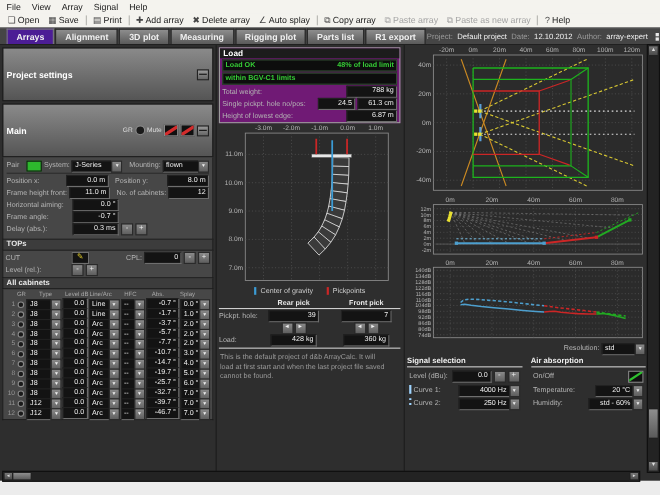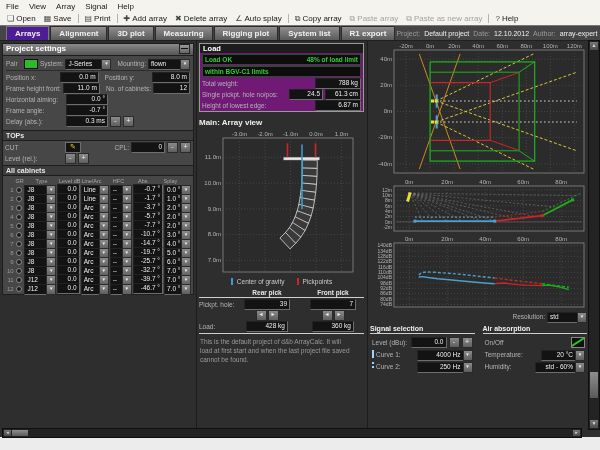--- a/index.html
+++ b/index.html
@@ -18,21 +18,21 @@
 .tab{height:13px;line-height:13px;padding:0 8px;font-size:8px;font-weight:bold;color:#f0f0f0;background:linear-gradient(#8e8e8e,#5a5a5a);border:1px solid #2a2a2a;border-bottom:none;margin-right:1px;white-space:nowrap}
 .tab.active{background:#4c1d95;border-color:#7a7a7a}
 .tabinfo{margin-left:auto;display:flex;align-items:center;gap:4px;font-size:7px;color:#9a9a9a;padding-right:14px;height:14px;white-space:nowrap}
 .tabinfo .v{color:#f0f0f0}
 .dblogo{display:inline-grid;grid-template-columns:3px 3px;gap:1px;margin:0 3px}
 .dblogo i{width:3px;height:3px;background:#e8e8e8}
 
 .leftpanel{position:absolute;top:15px;left:2px;width:192px;height:388px}
 .midpanel{position:absolute;top:15px;left:196px;width:169px;height:388px;border-left:1px solid #1c1c1c}
 .rightpanel{position:absolute;top:15px;left:367px;width:221px;height:388px;border-left:1px solid #1c1c1c}
-.shdr{height:11px;background:linear-gradient(#8a8a8a,#555);border:1px solid #1d1d1d;display:flex;align-items:flex-start;padding:0 3px;font-size:8px;font-weight:bold;color:#fff;margin-top:2px}
+.shdr{height:11px;background:linear-gradient(#8a8a8a,#555);border:1px solid #1d1d1d;display:flex;align-items:flex-end;padding:18px 3px;font-size:8px;font-weight:bold;color:#fff;margin-top:2px}
 .hright{margin-left:auto;display:flex;align-items:center;gap:2px;font-weight:normal;font-size:6px;color:#ddd}
 .minbox{width:9px;height:8px;background:linear-gradient(#999,#666);border:1px solid #222;position:relative}
 .minbox::after{content:"";position:absolute;left:1px;right:1px;top:3px;height:1px;background:#111}
 .radio{width:7px;height:7px;border-radius:50%;background:#1a1a1a;border:1px solid #8a8a8a}
 .mutebox{width:11px;height:9px;background:#101010;border:1px solid #888;position:relative;overflow:hidden}
 .mutebox::after{content:"";position:absolute;left:-3px;top:3px;width:18px;height:2.5px;background:#d22c2c;transform:rotate(-33deg)}
 .checkon{width:12px;height:9px;background:#101010;border:1px solid #888;position:relative;overflow:hidden}
 .checkon::after{content:"";position:absolute;left:-2px;top:3px;width:16px;height:2px;background:#2fbf2f;transform:rotate(-33deg)}
 .mainbody{background:#474747;border:1px solid #1d1d1d;border-top:none;padding:2px 3px 3px}
 .frow{display:flex;align-items:center;height:11px;gap:2px}
@@ -145,21 +145,21 @@
     </div>
 
   <div class="appmain">
     <div class="tabbar">
       <span style="display:flex;align-items:flex-end">
           <div class="tab active">Arrays</div>
           <div class="tab">Alignment</div>
           <div class="tab">3D plot</div>
           <div class="tab">Measuring</div>
           <div class="tab">Rigging plot</div>
-          <div class="tab">System list</div>
+          <div class="tab">Parts list</div>
           <div class="tab">R1 export</div>
         </span>
       <span class="tabinfo">
         <span>Project:</span>
         <span class="v">Default project</span>
         <span>Date:</span>
         <span class="v">12.10.2012</span>
         <span>Author:</span>
         <span class="v">array-expert</span>
         <span class="dblogo">
@@ -172,20 +172,31 @@
       </span>
     </div>
 
     <div class="leftpanel">
       <div class="shdr">
         <span>Project settings</span>
         <span class="hright">
             <span class="minbox"></span>
           </span>
       </div>
+      <div class="shdr">
+        <span>Main</span>
+        <span class="hright">
+          <span>GR</span>
+          <span class="radio"></span>
+          <span>Mute</span>
+          <span class="mutebox"></span>
+          <span class="mutebox"></span>
+          <span class="minbox"></span>
+        </span>
+      </div>
       <div class="mainbody">
         <div class="frow">
           <span class="lbl" style="width:16px">Pair</span>
           <span style="width:12px;height:8px;background:#2db82d;border:1px solid #111;flex:none"></span>
           <span class="lbl">System:</span>
           <span class="drop" style="width:46px">
             <span class="fld">J-Series</span>
             <span class="da">▼</span>
           </span>
           <span class="lbl ml4">Mounting:</span>
@@ -572,21 +583,20 @@
           <span class="lbl">Single pickpt. hole no/pos:</span>
           <span class="fld w28 mla">24.5</span>
           <span class="fld w30">61.3 cm</span>
         </div>
         <div class="loadrow">
           <span class="lbl">Height of lowest edge:</span>
           <span class="fld w40 mla">6.87 m</span>
         </div>
       </div>
 
-      <div class="ctitle">Main: Array view</div>
       <svg width="160" height="147">
           <rect x="24" y="9" width="130" height="134" fill="#2b2b2b" stroke="#8a8a8a" stroke-width="0.8"></rect>
           <line x1="40.56862745098039" y1="9" x2="40.56862745098039" y2="143" stroke="#585858" stroke-width="0.6" stroke-dasharray="1,2"></line>
           <text x="40.56862745098039" y="6.5" font-size="6" fill="#b5b5b5" text-anchor="middle">-3.0m</text>
           <line x1="66.05882352941177" y1="9" x2="66.05882352941177" y2="143" stroke="#585858" stroke-width="0.6" stroke-dasharray="1,2"></line>
           <text x="66.05882352941177" y="6.5" font-size="6" fill="#b5b5b5" text-anchor="middle">-2.0m</text>
           <line x1="91.54901960784315" y1="9" x2="91.54901960784315" y2="143" stroke="#585858" stroke-width="0.6" stroke-dasharray="1,2"></line>
           <text x="91.54901960784315" y="6.5" font-size="6" fill="#b5b5b5" text-anchor="middle">-1.0m</text>
           <line x1="117.03921568627452" y1="9" x2="117.03921568627452" y2="143" stroke="#585858" stroke-width="0.6" stroke-dasharray="1,2"></line>
           <text x="117.03921568627452" y="6.5" font-size="6" fill="#b5b5b5" text-anchor="middle">0.0m</text>

